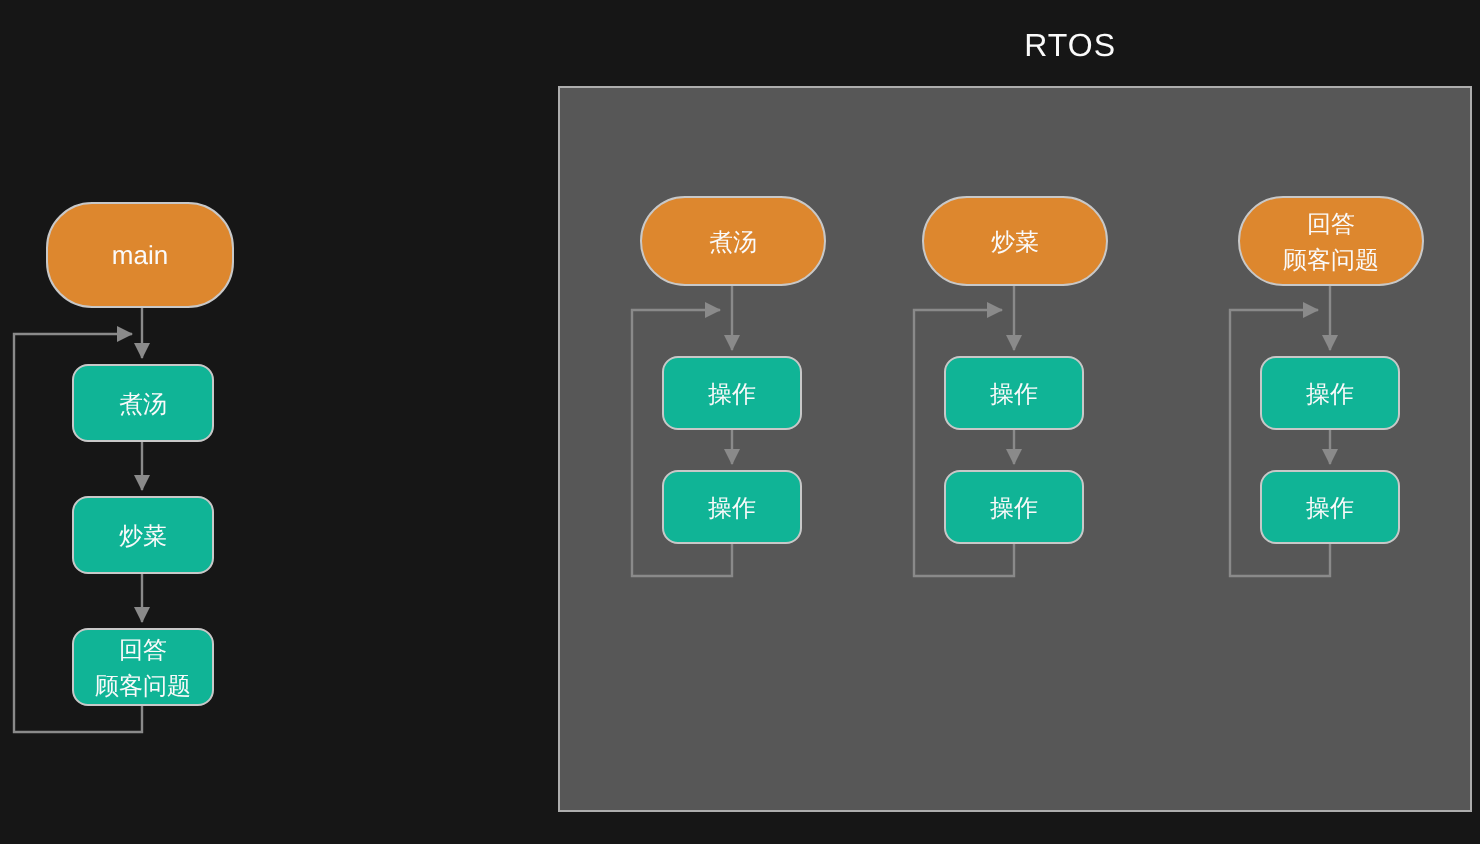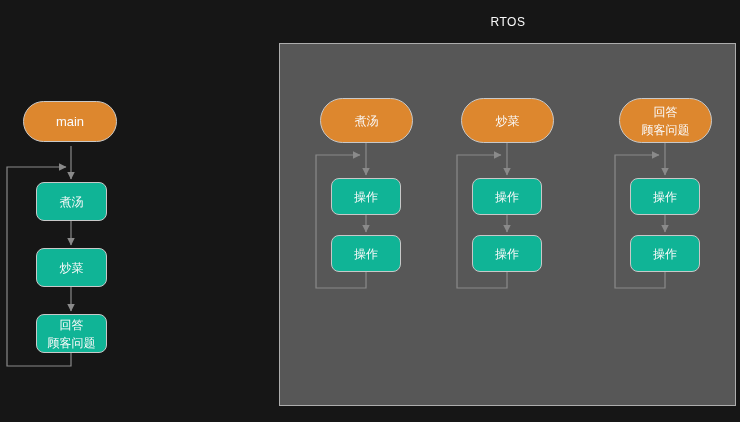--- a/index.html
+++ b/index.html
@@ -13,21 +13,21 @@
     --text:#fafafa;
   }
   html,body{margin:0;padding:0;background:var(--background);}
   .stage{
     position:relative;width:740px;height:422px;overflow:hidden;
     background:var(--background);
     font-family:"Liberation Sans","DejaVu Sans",sans-serif;
     color:var(--text);
   }
   .caption{
-    position:absolute;z-index:2;font-size:12px;text-align:center;
+    position:absolute;z-index:2;font-size:16px;text-align:right;
     color:var(--text);letter-spacing:1px;
   }
   .panel{
     position:absolute;z-index:0;box-sizing:border-box;
     background:var(--panel-fill);border:1.5px solid var(--panel-border);
   }
   .wires{position:absolute;left:0;top:0;z-index:1;}
   .wire{fill:none;stroke:var(--arrow);stroke-width:1.2px;}
   .arrowhead{fill:var(--arrow);stroke:none;}
   .node{
@@ -71,21 +71,21 @@
     <path class="wire" d="M507 143 V175" marker-end="url(#arw)"></path>
     <path class="wire" d="M507 215 V232" marker-end="url(#arw)"></path>
     <path class="wire" d="M507 272 V288 H457 V155 H501" marker-end="url(#arw)"></path>
 
     <path class="wire" d="M665 143 V175" marker-end="url(#arw)"></path>
     <path class="wire" d="M665 215 V232" marker-end="url(#arw)"></path>
     <path class="wire" d="M665 272 V288 H615 V155 H659" marker-end="url(#arw)"></path>
   </svg>
 
 
-  <div class="node pill main-label" style="left:23px;top:101px;width:94px;height:41px;">
+  <div class="node pill main-label" style="left:23px;top:101px;width:94px;height:53px;">
     <span>main</span>
   </div>
 
   <div class="node op" style="left:36px;top:182px;width:71px;height:39px;">
     <span>煮汤</span>
   </div>
 
   <div class="node op" style="left:36px;top:248px;width:71px;height:39px;">
     <span>炒菜</span>
   </div>

